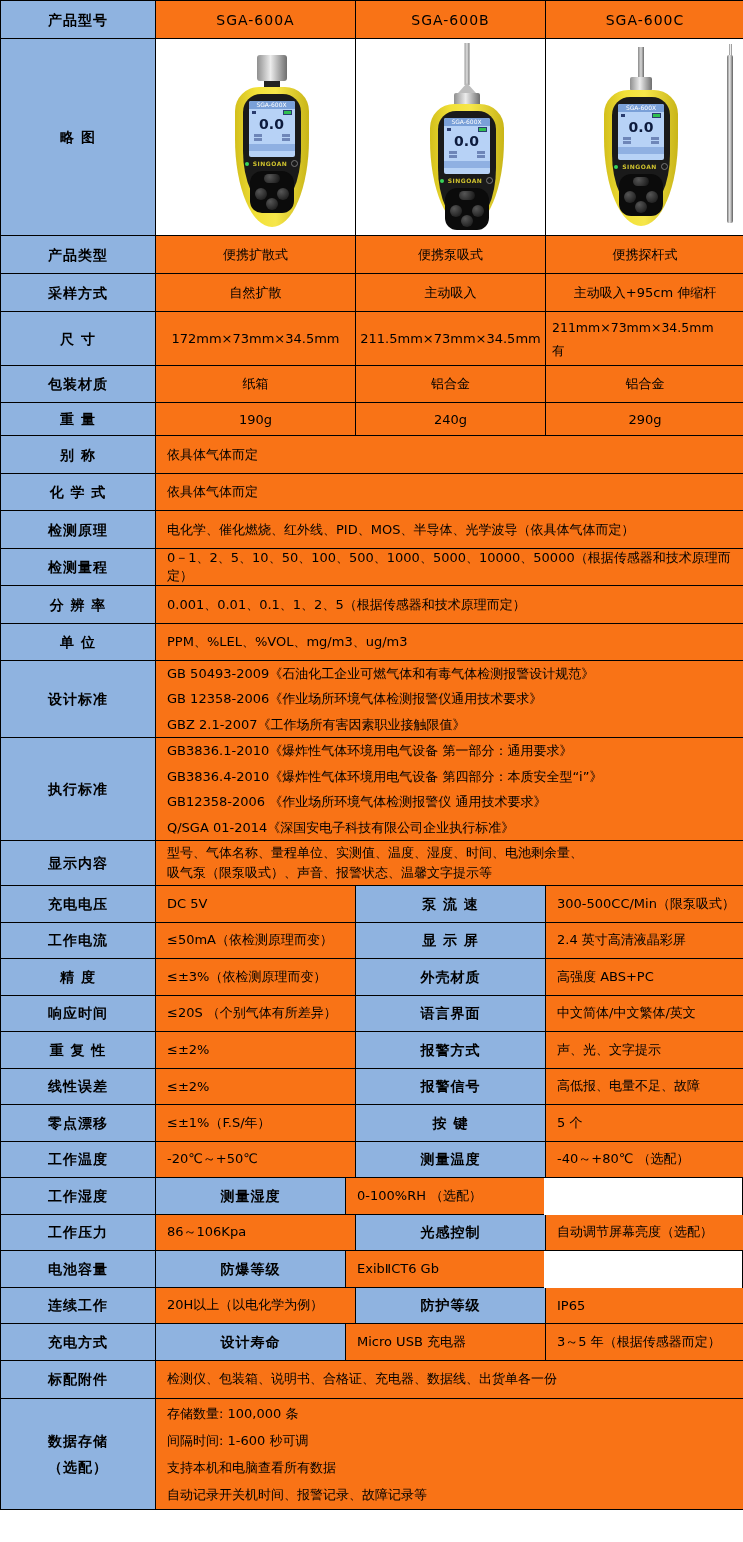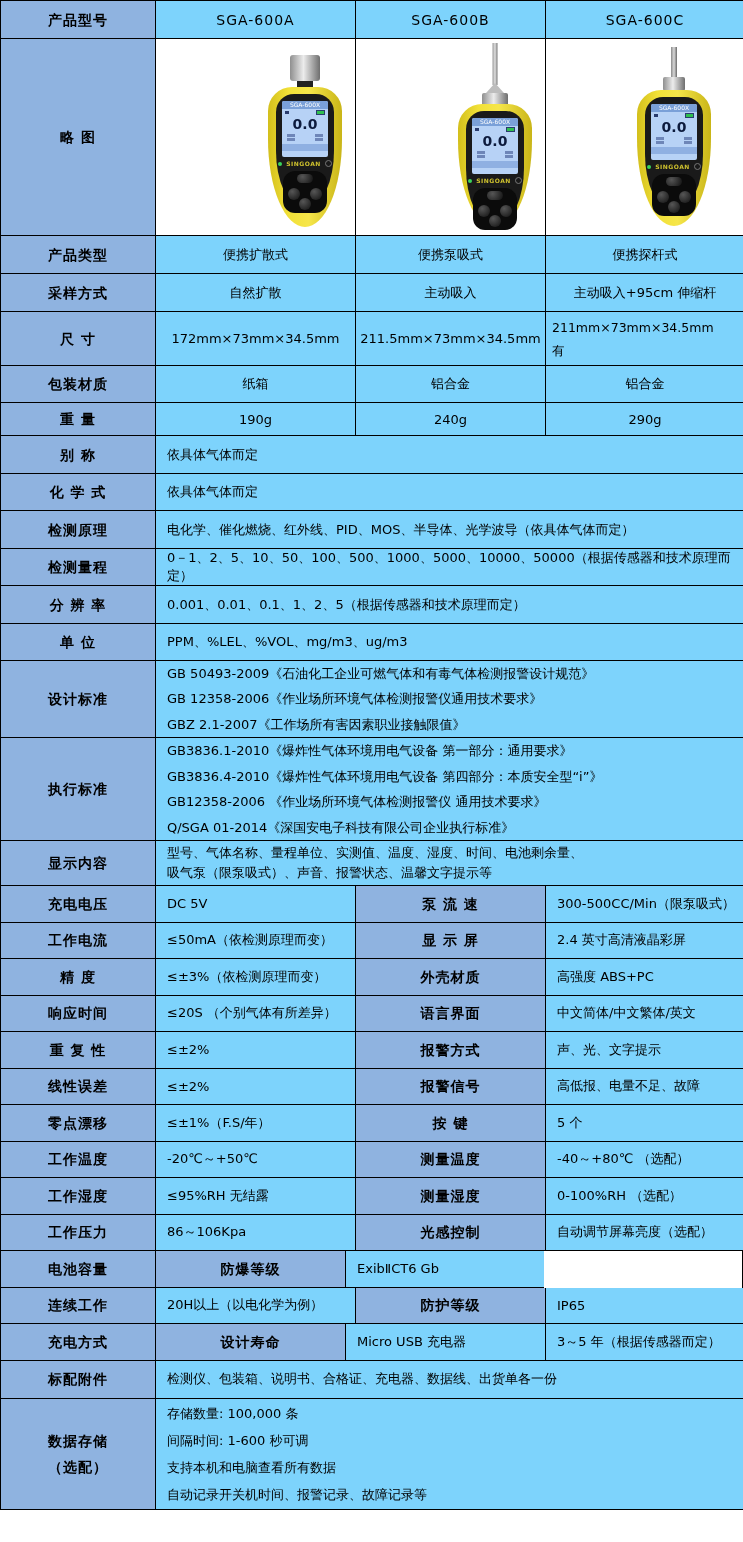--- a/index.html
+++ b/index.html
@@ -10,25 +10,25 @@
         display:flex;align-items:center;overflow:hidden;}
   .cell:last-child{border-right:none;}
   .row:last-child .cell{border-bottom:none;}
   .w-a{width:155px;flex:none;}
   .w-b{width:200px;flex:none;}
   .w-c{width:190px;flex:none;}
   .w-d{width:198px;flex:none;}
   .w-span{width:588px;flex:none;}
   .lbl{background:#8FB3E0;font-weight:bold;font-size:14px;justify-content:center;
        text-align:center;letter-spacing:1px;white-space:pre-line;line-height:26px;}
-  .val{background:#7dd3fc;font-size:13px;}
+  .val{background:#f97316;font-size:13px;}
   .center{justify-content:center;text-align:center;}
   .left{justify-content:flex-start;text-align:left;padding-left:11px;padding-right:4px;}
   .pre{white-space:pre-line;}
-  .sketch-cell{background:#fff;justify-content:flex-end;padding-left:32px;}
+  .sketch-cell{background:#fff;justify-content:center;padding-left:32px;}
   
   .rh-head .cell{height:38px;}
   .rh-sketch .cell{height:197px;}
   .rh-38 .cell{height:38px;}
   .rh-37 .cell{height:37px;}
   .rh-35 .cell{height:35px;}
   .rh-33 .cell{height:33px;}
   .rh-dim .cell{height:54px;}
   .rh-design .cell{height:77px;line-height:25.5px;}
   .rh-exec .cell{height:103px;line-height:25.5px;}
@@ -344,21 +344,20 @@
     <div class="cell val w-d left">5 个</div>
   </div>
   <div class="row rh-spec">
     <div class="cell lbl w-a">工作温度</div>
     <div class="cell val w-b left">-20℃～+50℃</div>
     <div class="cell lbl w-c">测量温度</div>
     <div class="cell val w-d left">-40～+80℃ （选配）</div>
   </div>
   <div class="row rh-spec">
     <div class="cell lbl w-a">工作湿度</div>
-    <div class="cell val w-b left">≤95%RH 无结露</div>
     <div class="cell lbl w-c">测量湿度</div>
     <div class="cell val w-d left">0-100%RH （选配）</div>
   </div>
   <div class="row rh-spec">
     <div class="cell lbl w-a">工作压力</div>
     <div class="cell val w-b left">86～106Kpa</div>
     <div class="cell lbl w-c">光感控制</div>
     <div class="cell val w-d left">自动调节屏幕亮度（选配）</div>
   </div>
   <div class="row rh-spec">

